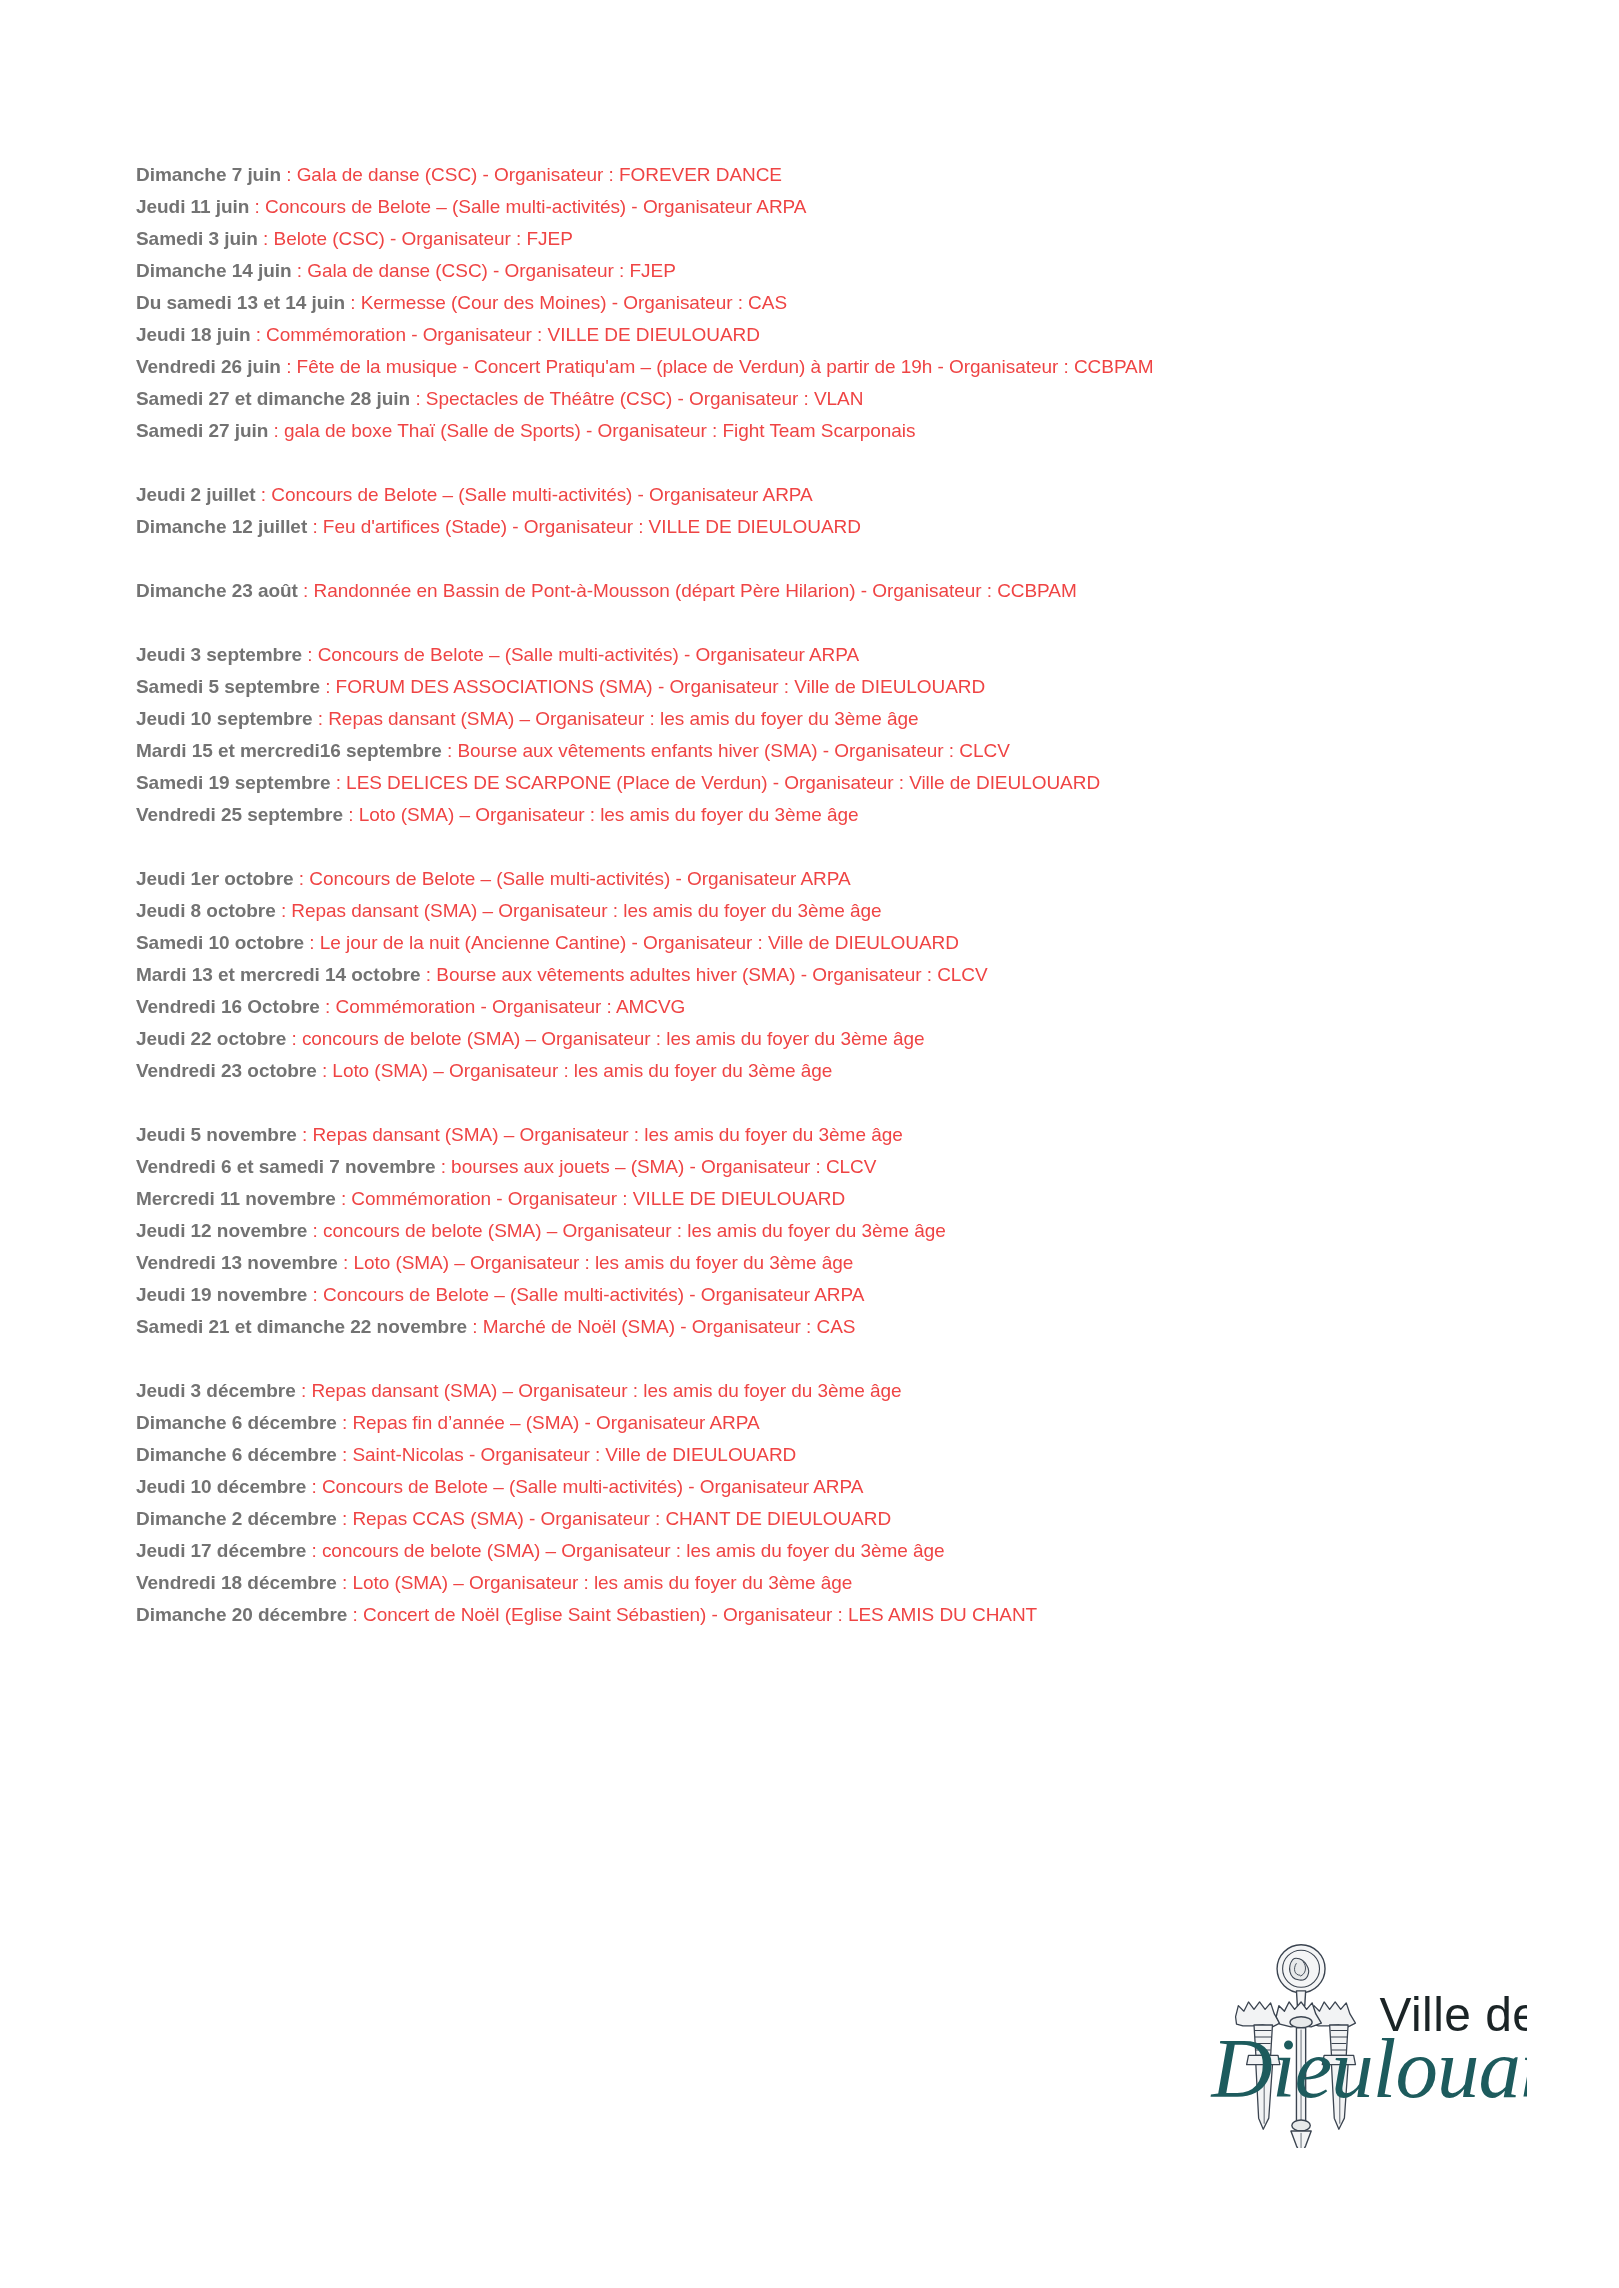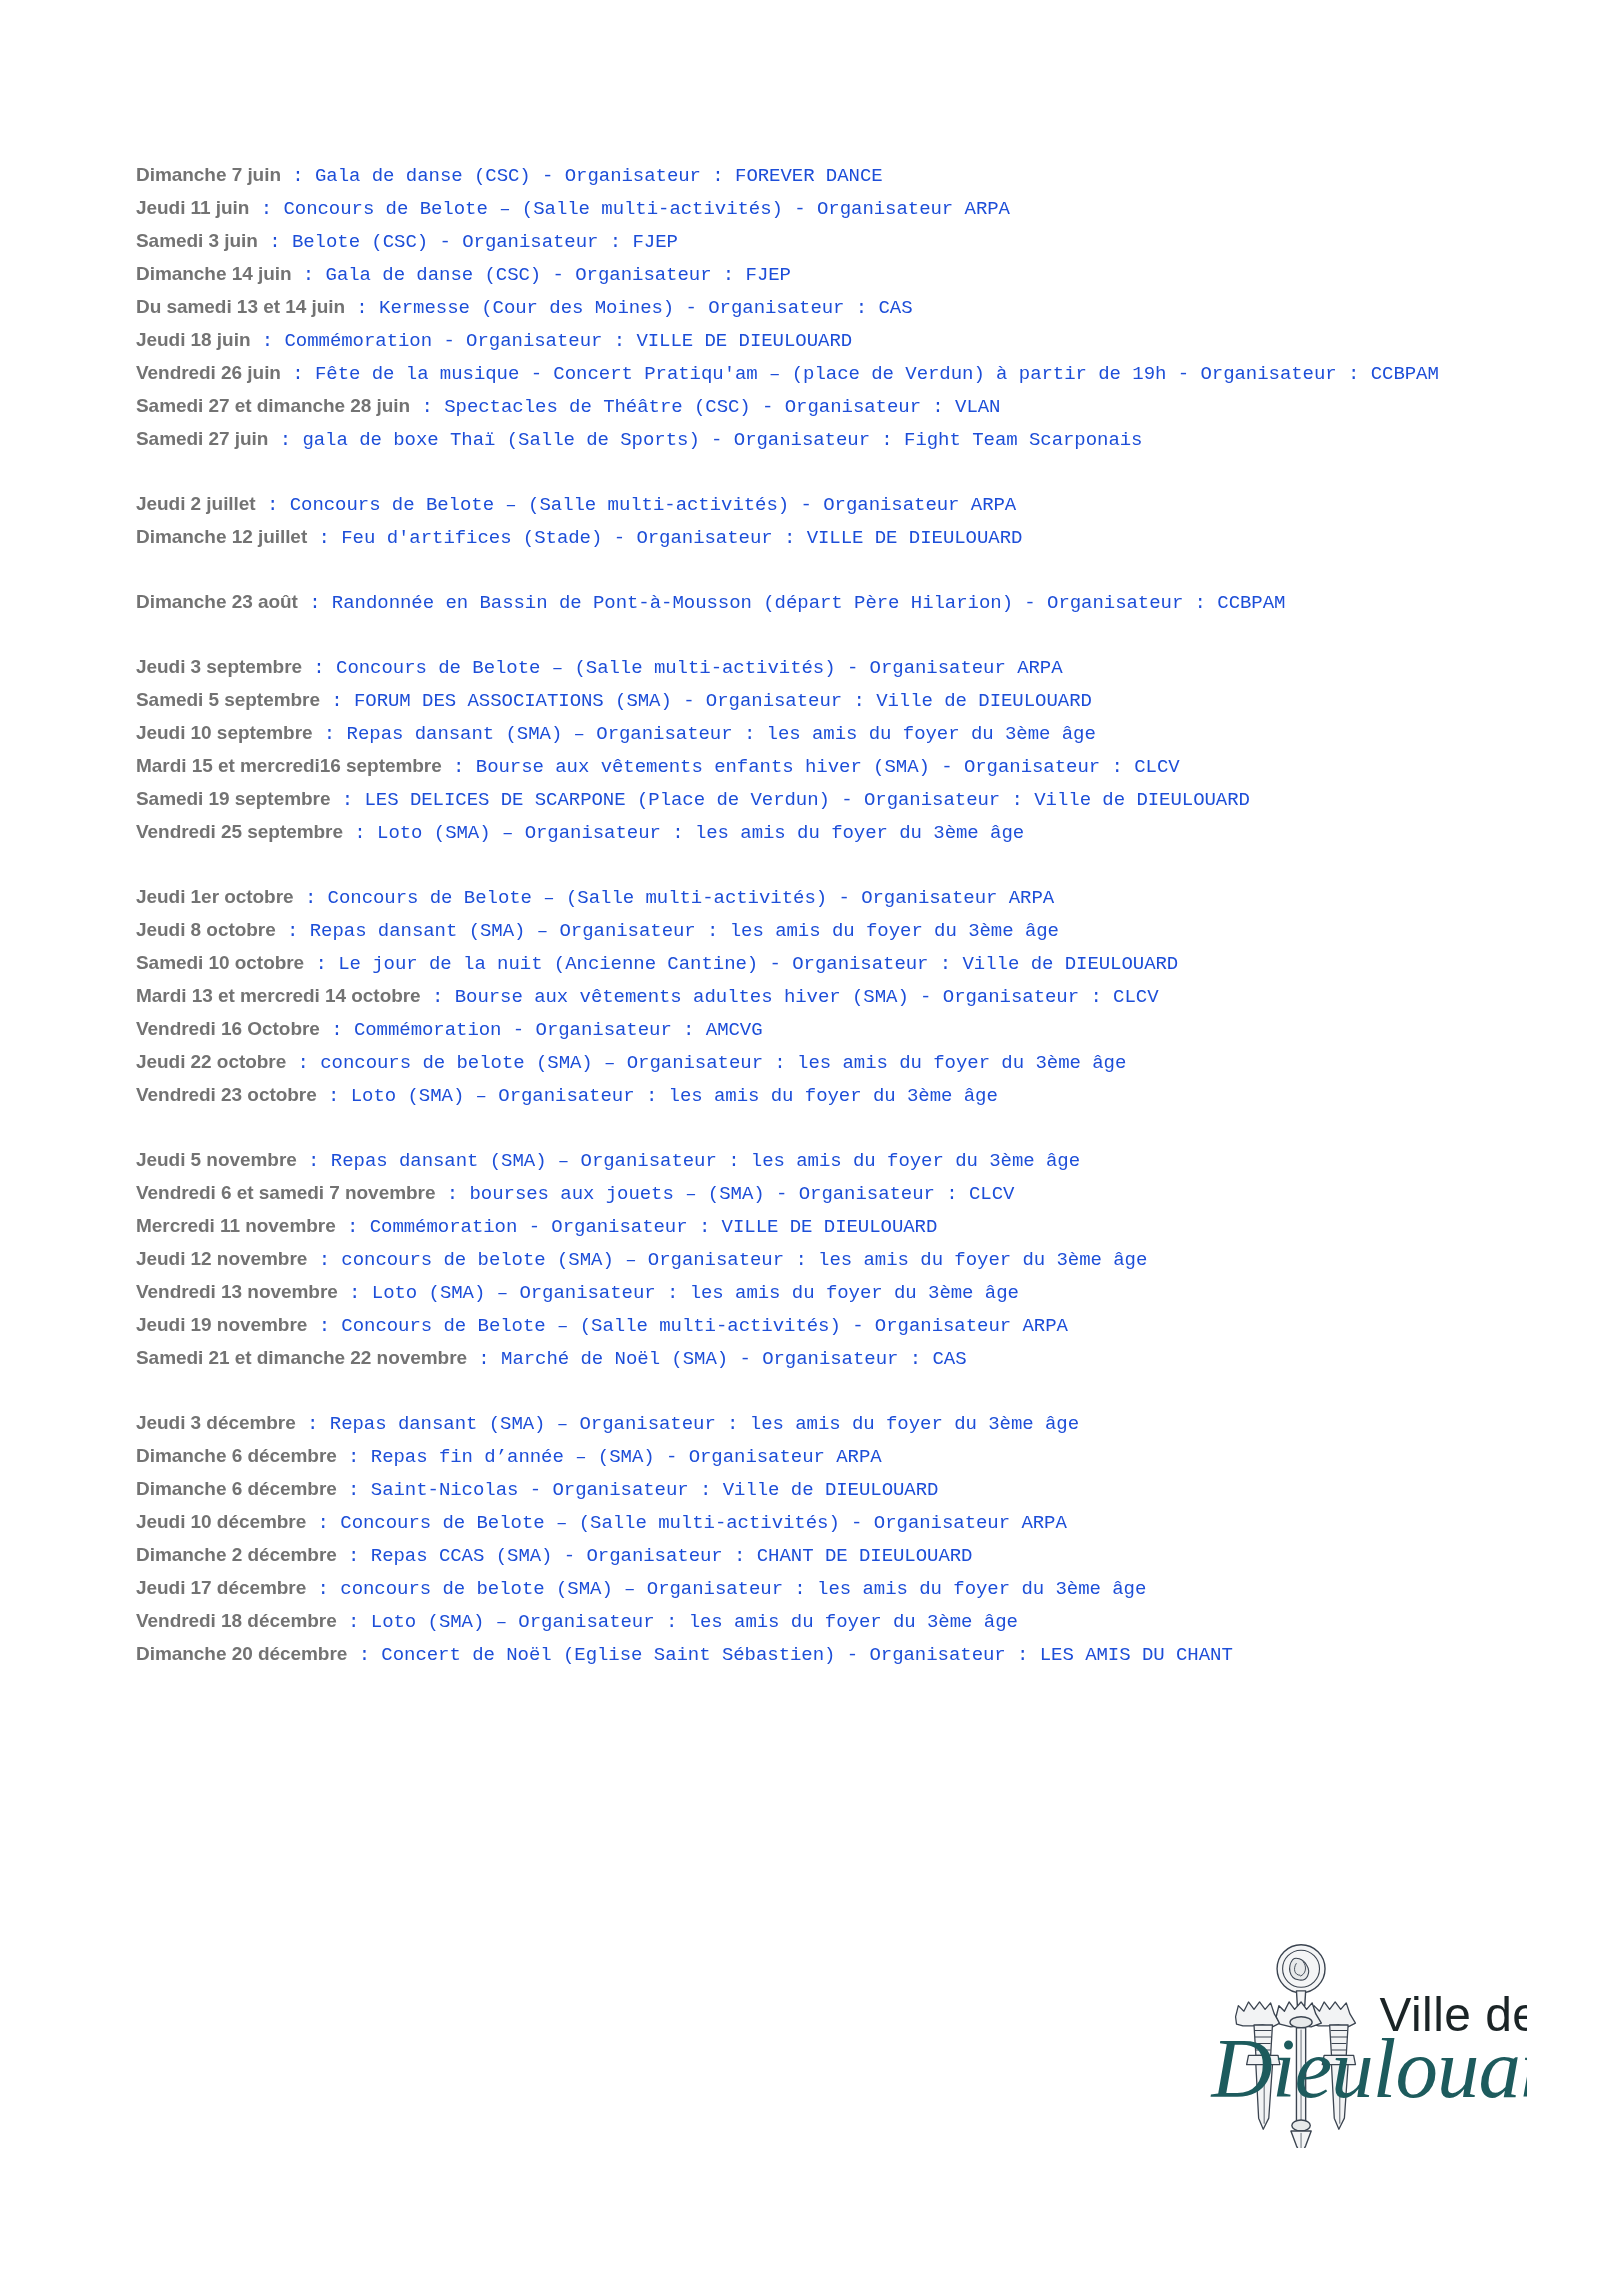--- a/index.html
+++ b/index.html
@@ -39,22 +39,21 @@
     letter-spacing: -0.05px;
   }
 
   .event-date {
     font-weight: bold;
     color: #737373;
   }
 
   .event-rest {
     font-weight: normal;
-    color: #1d4ed8;
-    font-family: Liberation Mono, monospace;
+    color: #ef4444;
   }
 
   .month-gap {
     height: 32px;
     line-height: 32px;
     font-size: 19px;
   }
 
   
   .logo {

